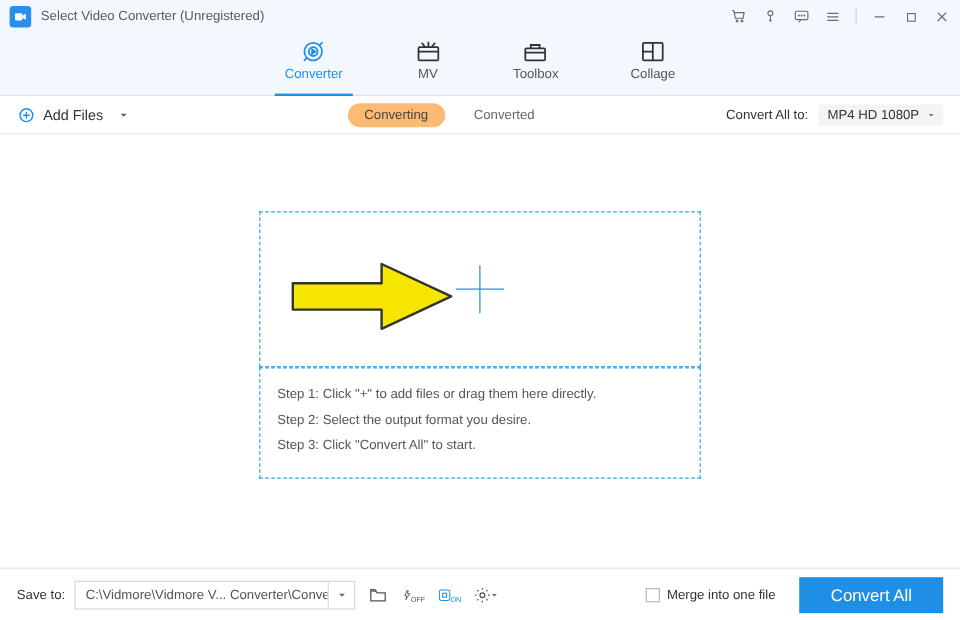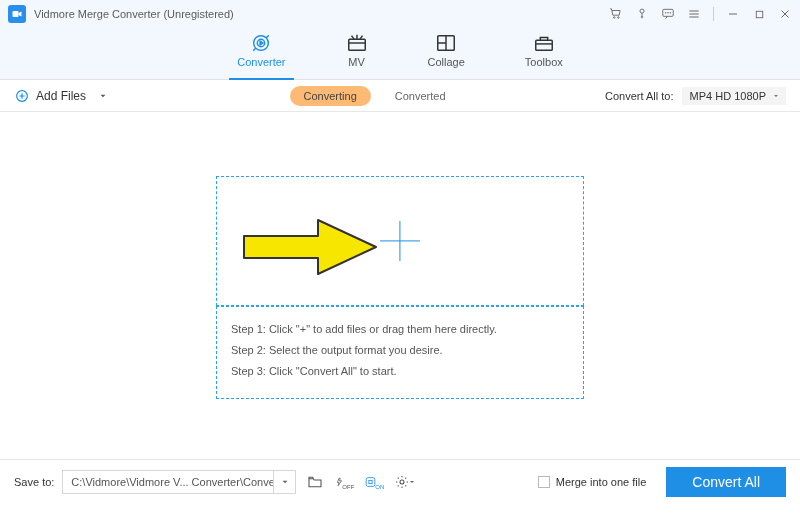--- a/index.html
+++ b/index.html
@@ -47,21 +47,21 @@
   .bigplus::before { left: 50%; top: 0; width: 1.2px; height: 40px; transform: translateX(-50%); }
   .bigplus::after { top: 50%; left: 0; height: 1.2px; width: 40px; transform: translateY(-50%); }
 
   
   .arrow { position: absolute; left: 240px; top: 100px; width: 140px; height: 70px; pointer-events: none; }
 
   .steps { position: absolute; left: 216px; top: 194px; width: 368px; border-left: 1px dashed #2aa3e8; border-right: 1px dashed #2aa3e8; border-bottom: 1px dashed #2aa3e8; border-top: 1px dashed #2aa3e8; padding: 12px 14px 16px; }
   .step-line { font-size: 11px; color: #555; line-height: 1.9; }
 
   
-  .bottombar { position: absolute; bottom: 14px; left: 0; right: 0; height: 44px; border-top: 1px solid #e7e7e7; display: flex; align-items: center; padding: 0 14px; gap: 8px; background: #fff; }
+  .bottombar { position: absolute; bottom: 0; left: 0; right: 0; height: 44px; border-top: 1px solid #e7e7e7; display: flex; align-items: center; padding: 0 14px; gap: 8px; background: #fff; }
   .saveto-label { font-size: 11px; color: #333; }
   .path-box { display: flex; align-items: center; border: 1px solid #d7d7d7; height: 24px; }
   .path-text { font-size: 11px; color: #555; padding: 0 8px; width: 210px; overflow: hidden; white-space: nowrap; }
   .path-chev { width: 22px; height: 24px; border-left: 1px solid #d7d7d7; display: flex; align-items: center; justify-content: center; cursor: pointer; }
 
   .bb-icon { width: 22px; height: 22px; display: flex; align-items: center; justify-content: center; cursor: pointer; color: #555; }
   .bb-icon.blue { color: #1f8fe6; }
   .bb-icon .sub { font-size: 6px; position: relative; top: 5px; left: -2px; }
 
   .merge-box { margin-left: auto; display: flex; align-items: center; gap: 6px; cursor: pointer; }
@@ -73,21 +73,21 @@
 </head>
 <body>
 
 <div class="titlebar">
   <div class="logo">
     <svg viewBox="0 0 24 24" fill="#fff">
         <rect x="3" y="6" width="12" height="12" rx="2"></rect>
         <path d="M15 10l6-3v10l-6-3z"></path>
       </svg>
   </div>
-  <div class="title">Vidmore Merge Converter (Unregistered)</div>
+  <div class="title">Select Video Converter (Unregistered)</div>
   <div class="titlebar-right">
     <span class="title-icon">
       <svg viewBox="0 0 24 24" width="14" height="14" fill="none" stroke="currentColor" stroke-width="1.6">
           <path d="M5 6h14l-1.5 8h-11z"></path>
           <circle cx="9" cy="18" r="1.3"></circle>
           <circle cx="16" cy="18" r="1.3"></circle>
           <path d="M5 6L4 3H2"></path>
         </svg>
     </span>
     <span class="title-icon">
@@ -147,35 +147,35 @@
           <rect x="3" y="8" width="18" height="12" rx="1"></rect>
           <path d="M3 12h18"></path>
           <path d="M6 4l3 4M12 3l0 5M18 4l-3 4"></path>
         </svg>
     </span>
     <span class="tab-label">MV</span>
   </div>
   <div class="tab">
     <span class="tab-icon">
       <svg viewBox="0 0 24 24" width="22" height="22" fill="none" stroke="#333" stroke-width="1.6">
-          <rect x="3" y="4" width="18" height="16" rx="1"></rect>
-          <path d="M12 4v16M3 12h9"></path>
-        </svg>
-    </span>
-    <span class="tab-label">Collage</span>
-  </div>
-  <div class="tab">
-    <span class="tab-icon">
-      <svg viewBox="0 0 24 24" width="22" height="22" fill="none" stroke="#333" stroke-width="1.6">
           <rect x="3" y="9" width="18" height="11" rx="1"></rect>
           <path d="M3 13h18"></path>
           <path d="M8 9V6h8v3"></path>
         </svg>
     </span>
     <span class="tab-label">Toolbox</span>
+  </div>
+  <div class="tab">
+    <span class="tab-icon">
+      <svg viewBox="0 0 24 24" width="22" height="22" fill="none" stroke="#333" stroke-width="1.6">
+          <rect x="3" y="4" width="18" height="16" rx="1"></rect>
+          <path d="M12 4v16M3 12h9"></path>
+        </svg>
+    </span>
+    <span class="tab-label">Collage</span>
   </div>
 </div>
 
 <div class="actionbar">
   <div class="addfiles">
     <svg class="plus-circ" viewBox="0 0 24 24" fill="none" stroke="#1f8fe6" stroke-width="1.8">
         <circle cx="12" cy="12" r="8"></circle>
         <path d="M12 8v8M8 12h8"></path>
       </svg>
     <span class="addfiles-text">Add Files</span>

